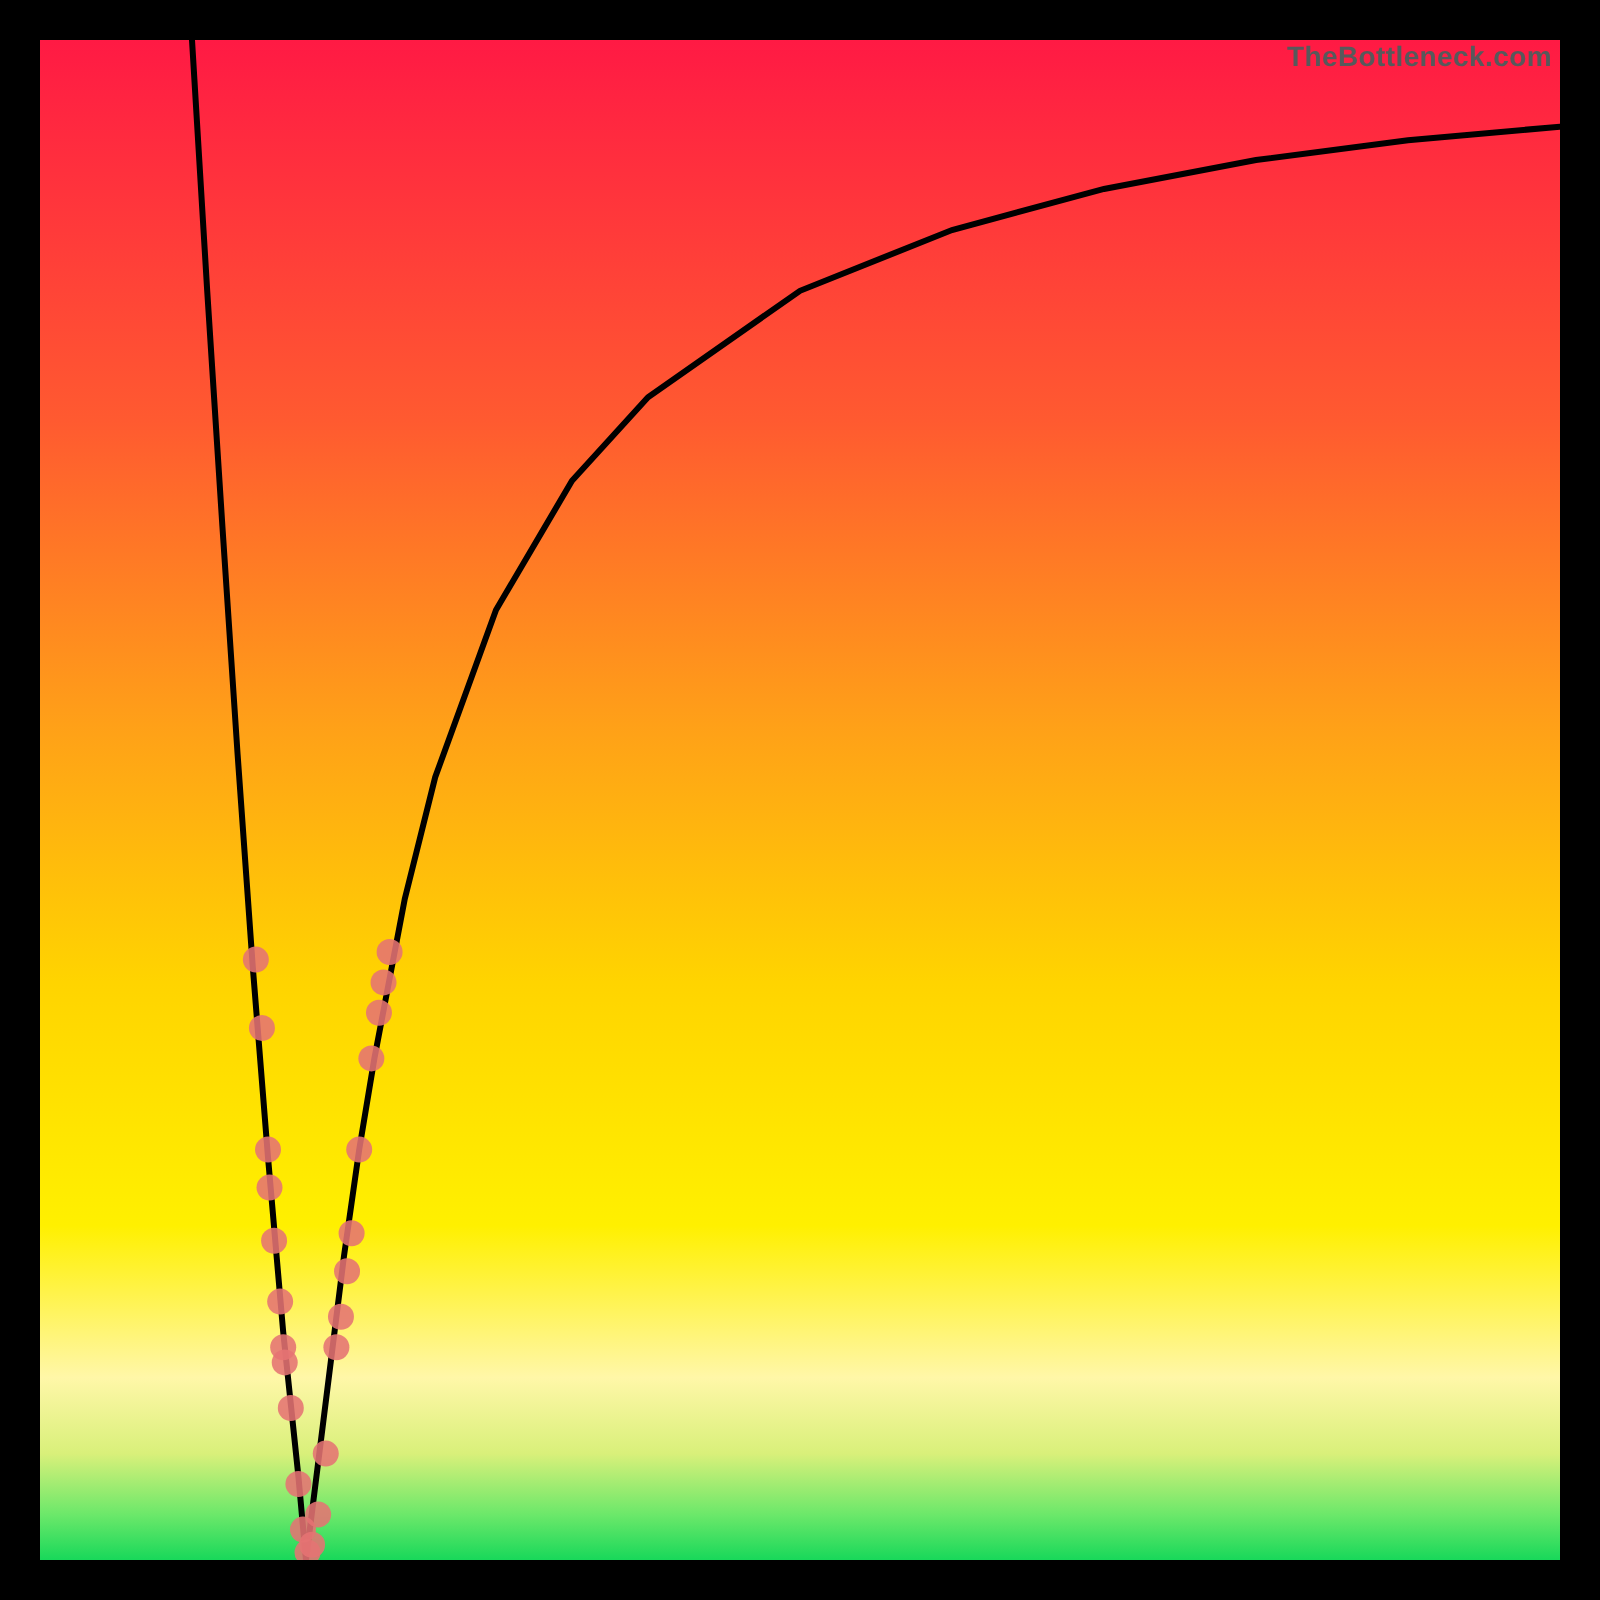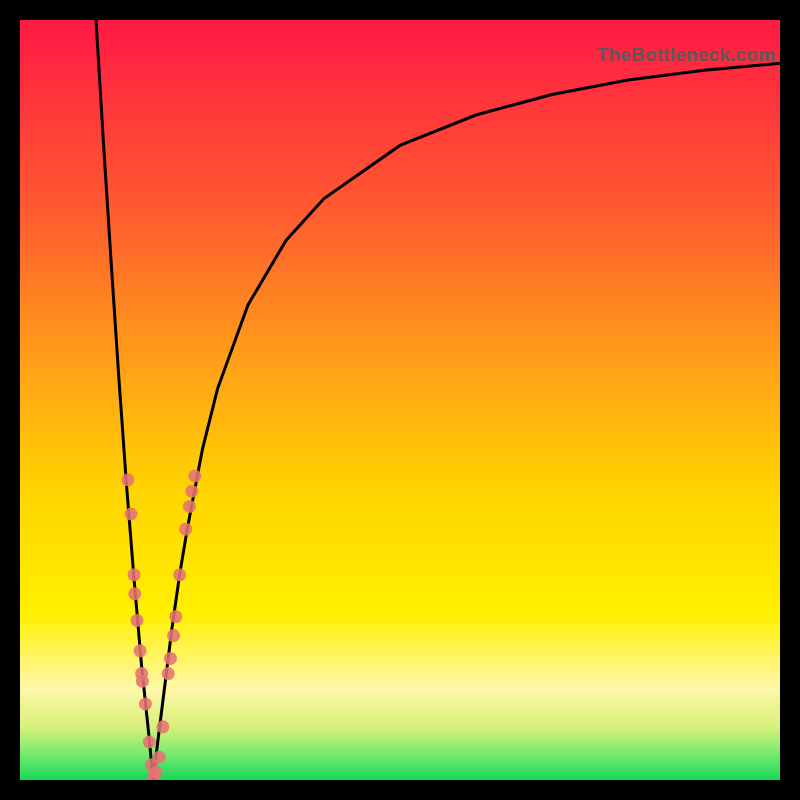--- a/index.html
+++ b/index.html
@@ -24,27 +24,26 @@
     top: 0;
     width: 760px;
     height: 760px;
     display: block;
   }
   .watermark {
     position: absolute;
     top: 20px;
     right: 24px;
     font-family: Arial, Helvetica, sans-serif;
-    font-size: 19px;
+    font-size: 14px;
     font-weight: 600;
     color: #57595b;
     letter-spacing: 0.2px;
     user-select: none;
     pointer-events: none;
-    margin-top: 24px;
   }
 </style>
 </head>
 <body>
 
 <div class="frame">
   <svg class="plot-svg" viewBox="0 0 760 760" preserveAspectRatio="none">
     <defs>
       <linearGradient id="bg-grad" x1="0" y1="0" x2="0" y2="1">
         <stop offset="0%" stop-color="#ff1a44"></stop>

